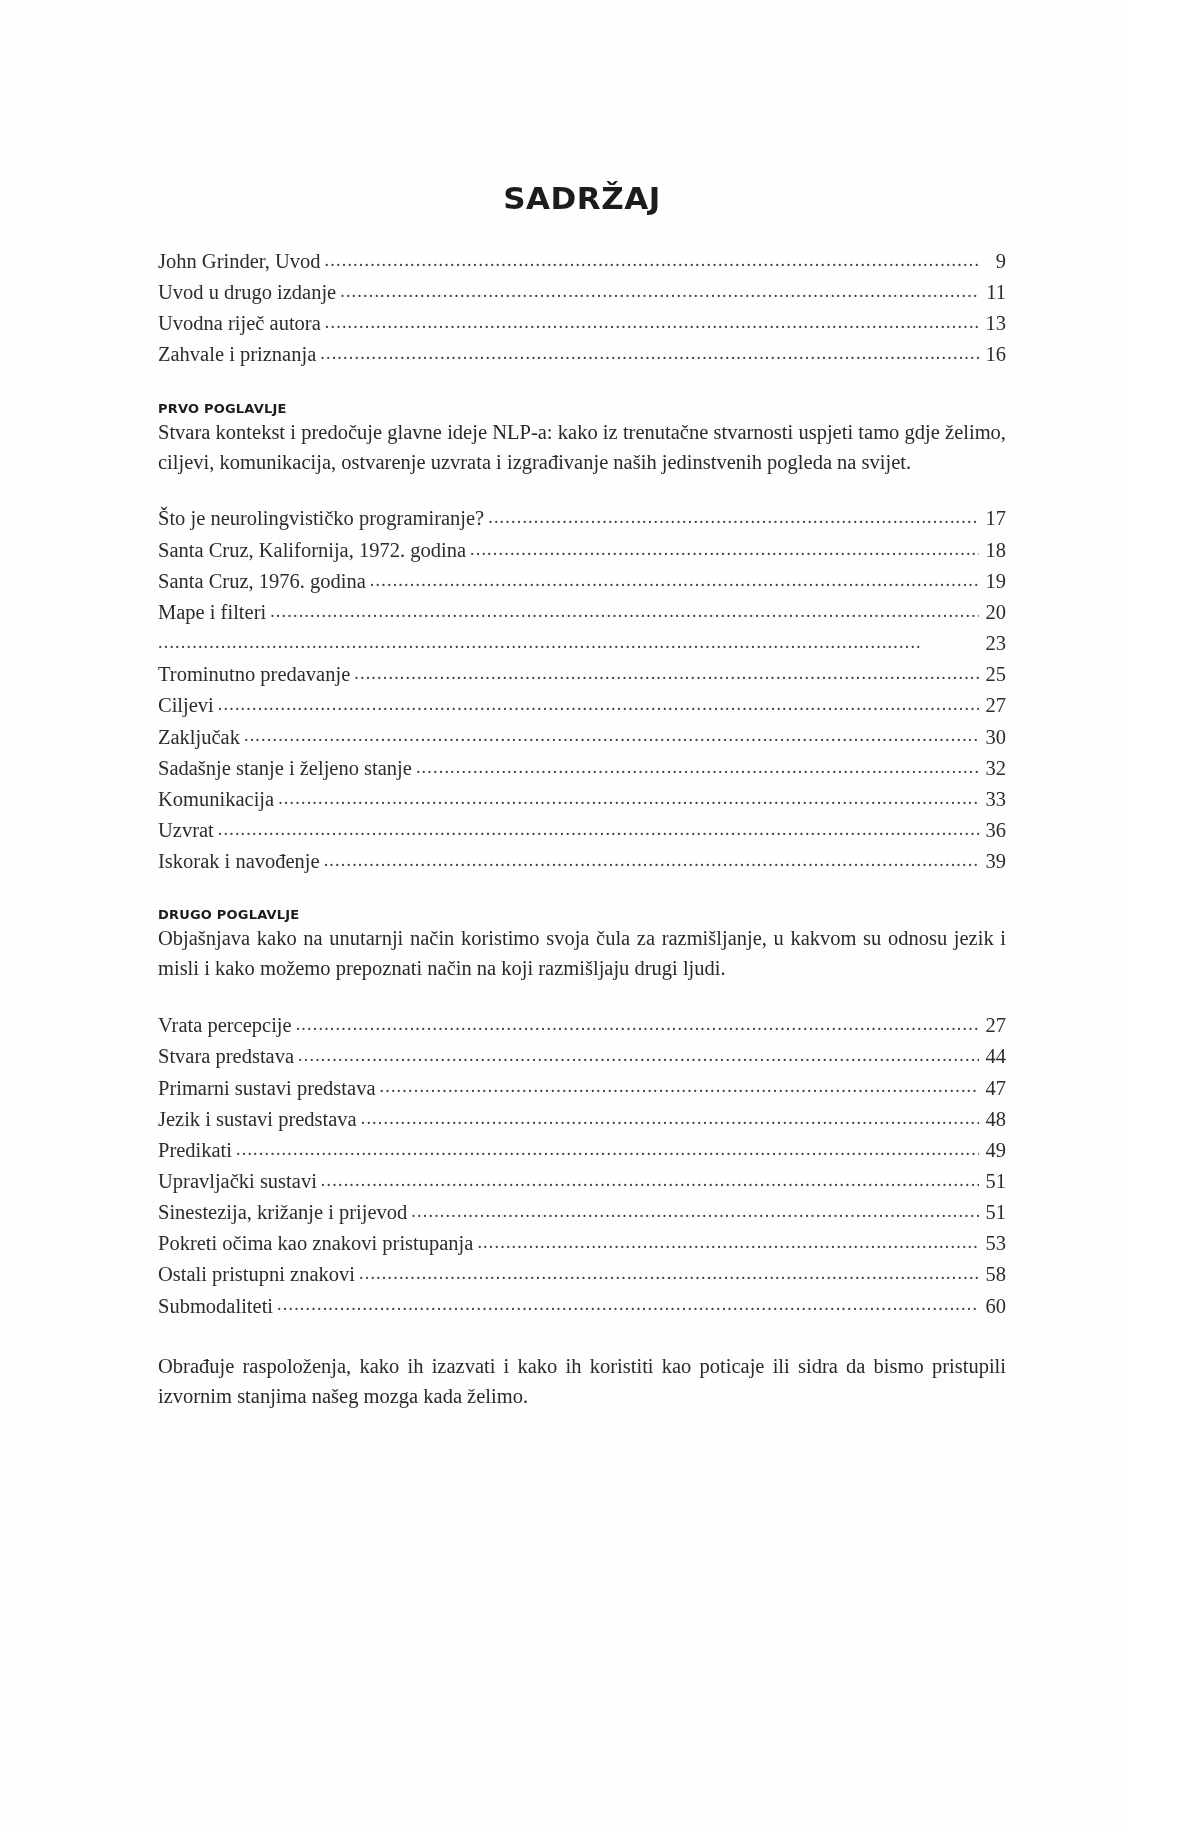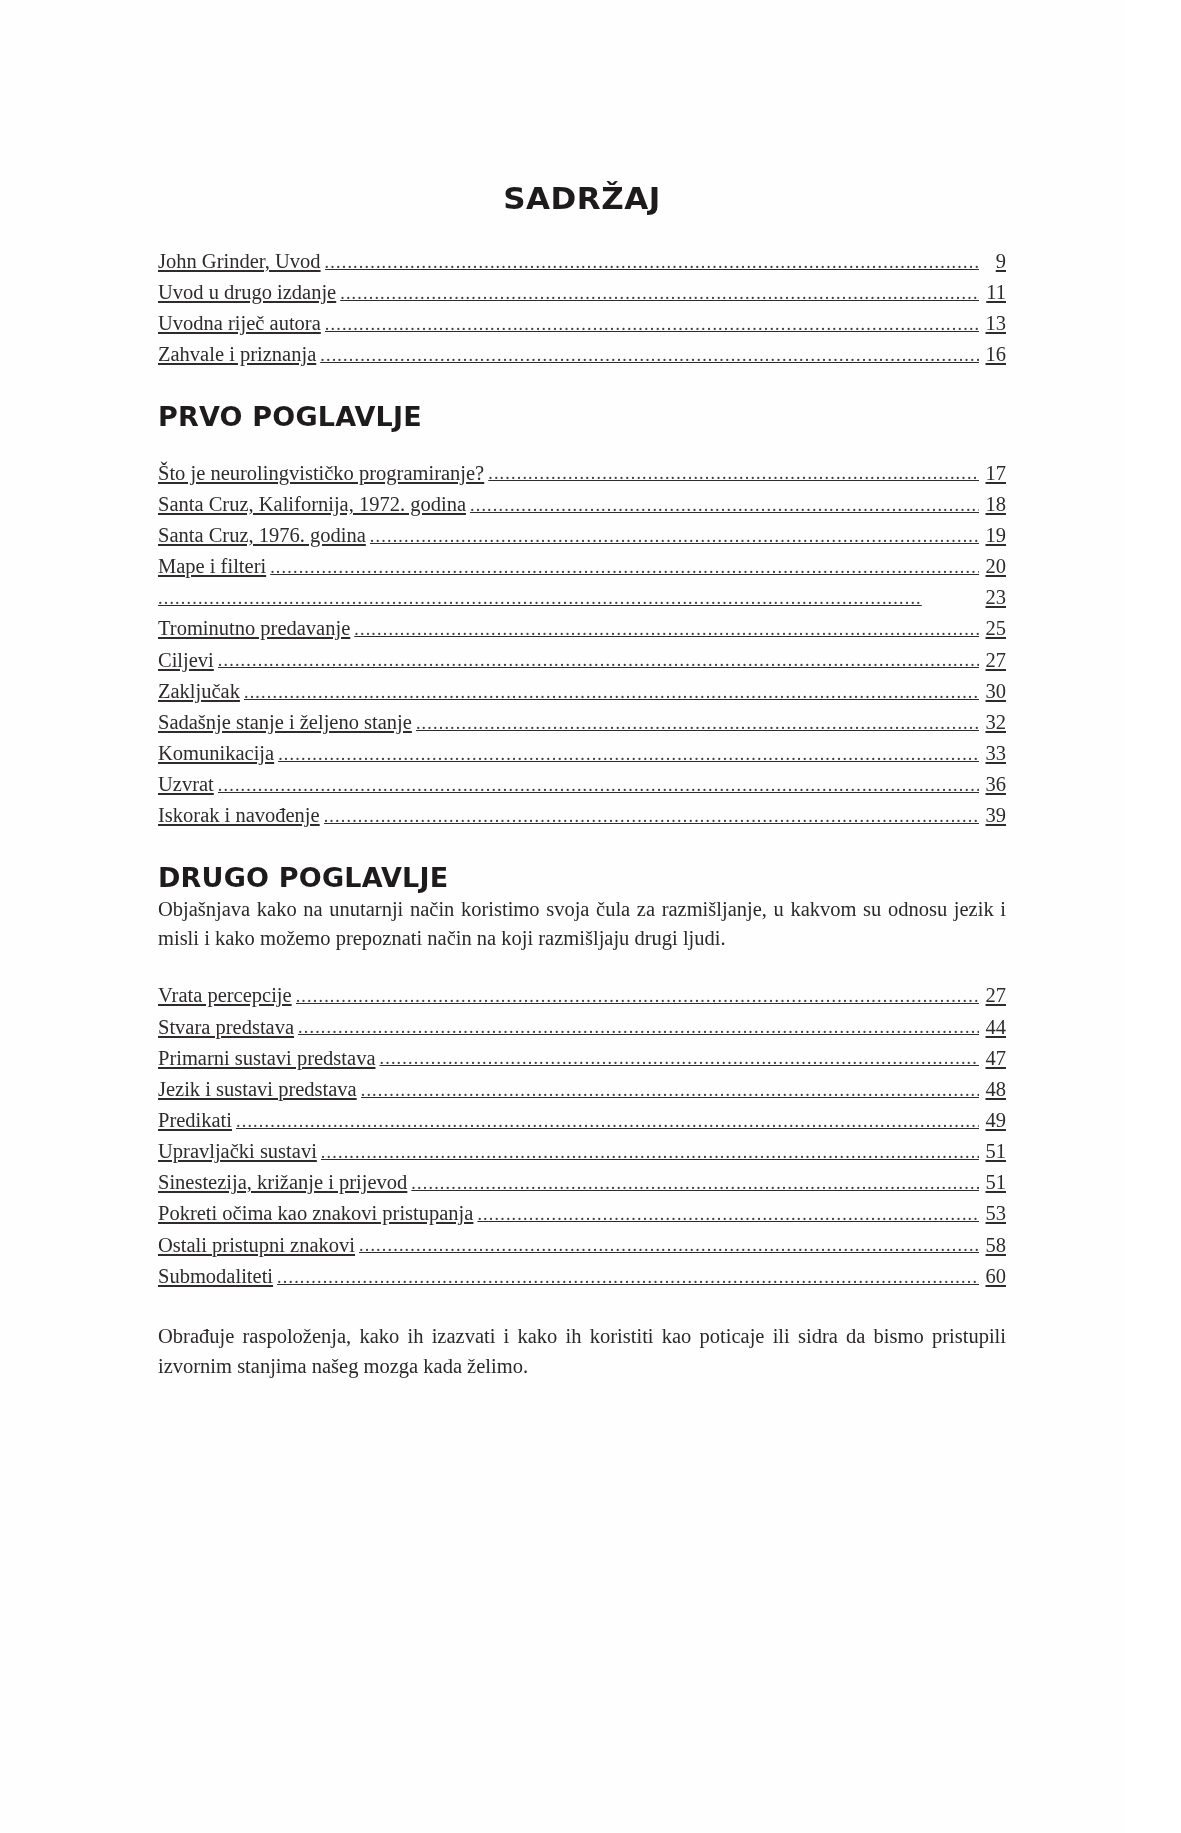--- a/index.html
+++ b/index.html
@@ -38,27 +38,26 @@
     margin: 0 0 30px 0;
     color: #1d1b1c;
   }
   .toc-list {
     margin: 0;
     padding: 0;
     list-style: none;
   }
   .toc-entry {
     display: flex;
-    align-items: flex-end;
+    align-items: center;
     font-family: "Liberation Serif", serif;
     font-size: 20.5px;
     line-height: 1.52;
     color: #2e2b2c;
     white-space: nowrap;
-    text-decoration: underline;
   }
   .toc-entry .label {
     flex: 0 0 auto;
     padding-right: 4px;
   }
   .toc-entry .dots {
     flex: 1 1 auto;
     overflow: hidden;
     white-space: nowrap;
     color: #44403f;
@@ -72,21 +71,21 @@
     padding-left: 3px;
     text-align: right;
     min-width: 24px;
   }
   .chapter-block {
     margin-top: 30px;
   }
   .chapter-heading {
     font-family: "DejaVu Sans", sans-serif;
     font-weight: bold;
-    font-size: 27px;
+    font-size: 13px;
     letter-spacing: 0.2px;
     color: #1d1b1c;
     margin: 0 0 2px 0;
   }
   .chapter-desc {
     font-family: "Liberation Serif", serif;
     font-size: 20.5px;
     line-height: 1.46;
     text-align: justify;
     color: #2b2829;
@@ -122,20 +121,21 @@
       </div>
       <div class="toc-entry">
         <span class="label">Zahvale i priznanja</span>
         <span class="dots">......................................................................................................................................</span>
         <span class="page-num">16</span>
       </div>
     </div>
 
     <div class="chapter-block">
       <div class="chapter-heading">PRVO POGLAVLJE</div>
+      <p class="chapter-desc">Stvara kontekst i predočuje glavne ideje NLP-a: kako iz trenutačne stvarnosti uspjeti tamo gdje želimo, ciljevi, komunikacija, ostvarenje uzvrata i izgrađivanje naših jedinstvenih pogleda na svijet.</p>
       <div class="entries-group">
         <div class="toc-entry">
           <span class="label">Što je neurolingvističko programiranje?</span>
           <span class="dots">......................................................................................................................................</span>
           <span class="page-num">17</span>
         </div>
         <div class="toc-entry">
           <span class="label">Santa Cruz, Kalifornija, 1972. godina</span>
           <span class="dots">......................................................................................................................................</span>
           <span class="page-num">18</span>

